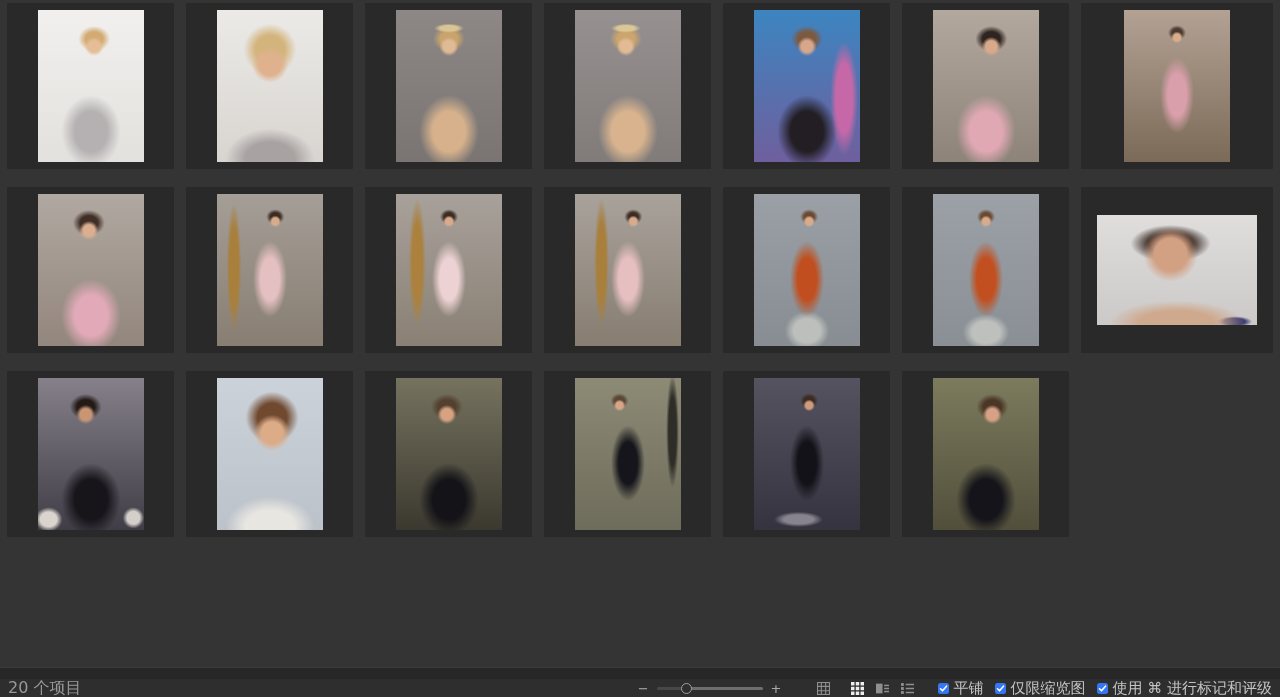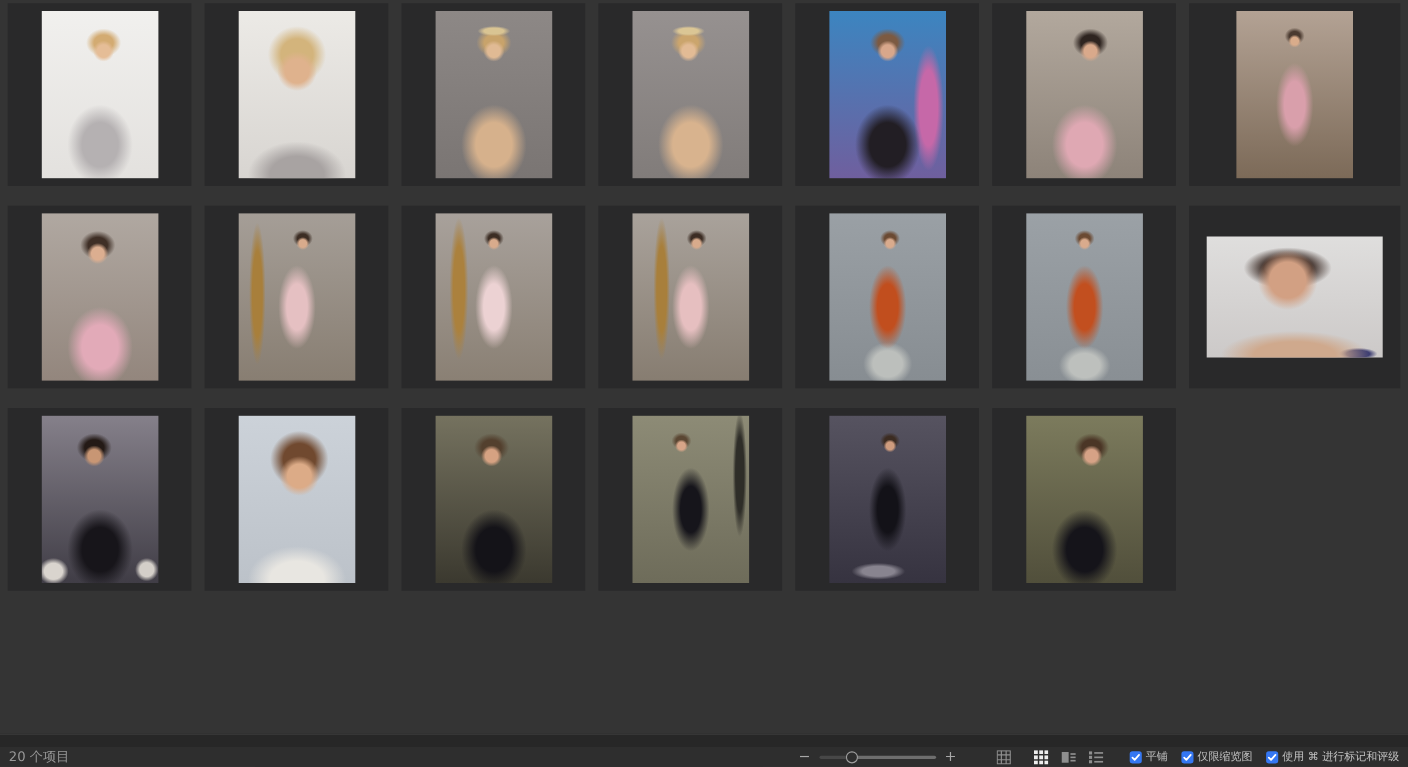--- a/index.html
+++ b/index.html
@@ -36,21 +36,21 @@
     background:#272727;
     border-top:1px solid #3b3b3b;
   }
   .statusbar{
     position:absolute;left:0;right:0;bottom:0;height:18px;
     background:#2e2e2e;
     display:flex;align-items:center;
     padding:0 8px;box-sizing:border-box;
     font-size:11px;color:#bfbfbf;white-space:nowrap;
   }
-  .item-count{color:#999;font-size:12px;margin-right:auto}
+  .item-count{color:#999;font-size:16px;margin-right:auto}
   .zoom-btn{
     background:none;border:none;color:#a8a8a8;font-size:13px;line-height:1;
     padding:0 4px;cursor:default;font-family:inherit;
   }
   .slider{position:relative;width:106px;height:12px;margin:0 4px;display:inline-block}
   .slider .track{
     position:absolute;left:0;right:0;top:5px;height:3px;border-radius:2px;
     background:#5c5c5c;
   }
   .slider .knob{
@@ -64,21 +64,21 @@
   }
   .viewbtn.sel{color:#ededed}
   .viewbtn:first-child{margin-right:12px}
   .checkboxes{display:flex;align-items:center;margin-left:18px;gap:12px}
   .cb-group{display:flex;align-items:center;gap:4px}
   .cb{
     width:11px;height:11px;border-radius:2.5px;display:inline-flex;
     align-items:center;justify-content:center;flex:none;
   }
   .cb svg{display:block}
-  .cb-label{color:#c3c3c3;font-size:10px}
+  .cb-label{color:#c3c3c3;font-size:15px}
 </style>
 </head>
 <body>
 
 <div class="content">
   <div class="grid" style="background: transparent;">
       <div class="tile" style="background: rgb(41, 41, 42);">
         <div class="photo" title="blonde model with messy updo in gray fuzzy sweater tilting head, white background" style="background: radial-gradient(9.54px at 53% 24%, rgb(229, 189, 151) 0px, rgb(229, 189, 151) 60%, transparent 100%), radial-gradient(15.9px 12.92px at 53% 19%, rgb(211, 171, 114) 0px, rgb(211, 171, 114) 55%, transparent 100%), radial-gradient(29.68px 36.48px at 50% 80%, rgb(181, 177, 178) 0px, rgb(181, 177, 178) 55%, transparent 100%), linear-gradient(rgb(241, 240, 238), rgb(227, 225, 222));"></div>
       </div>
       <div class="tile" style="background: rgb(41, 41, 42);">

